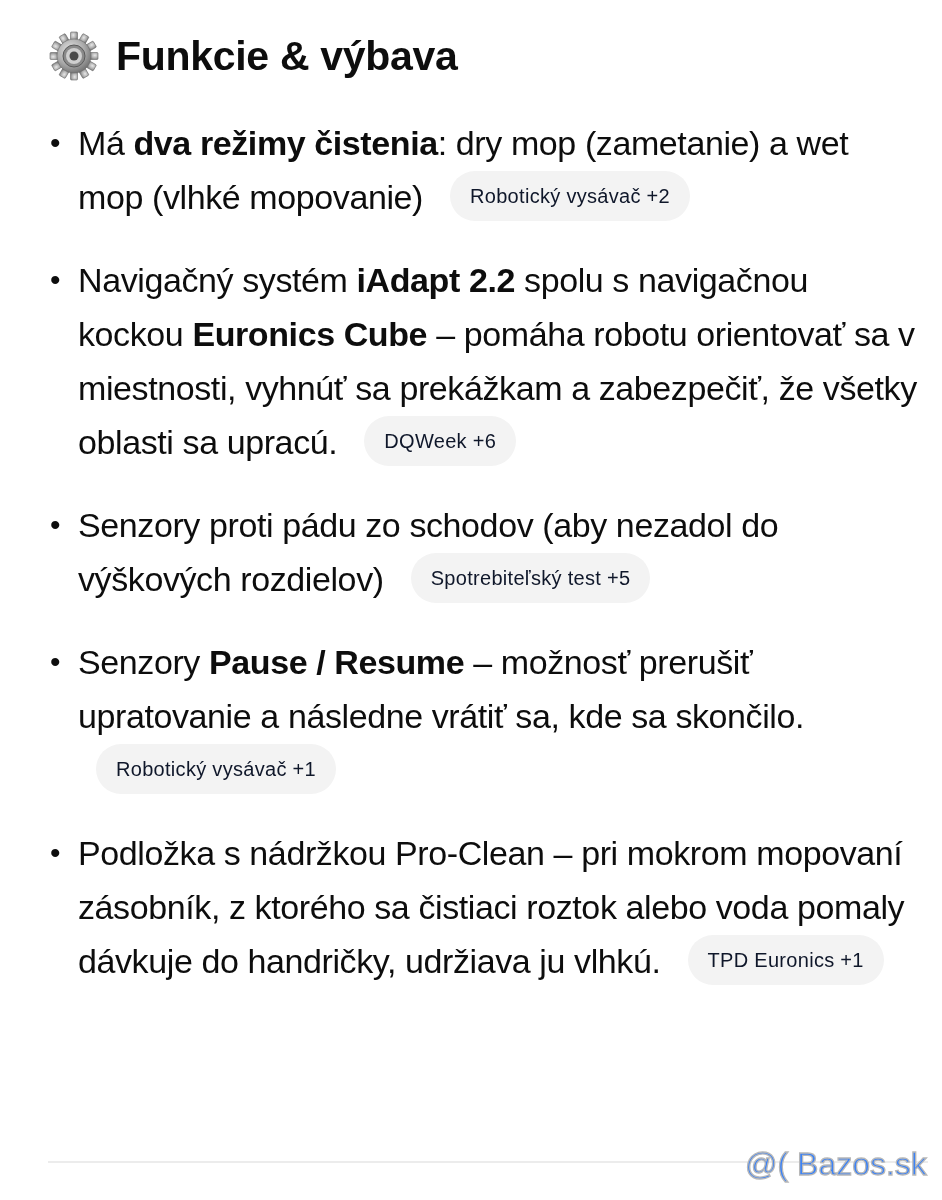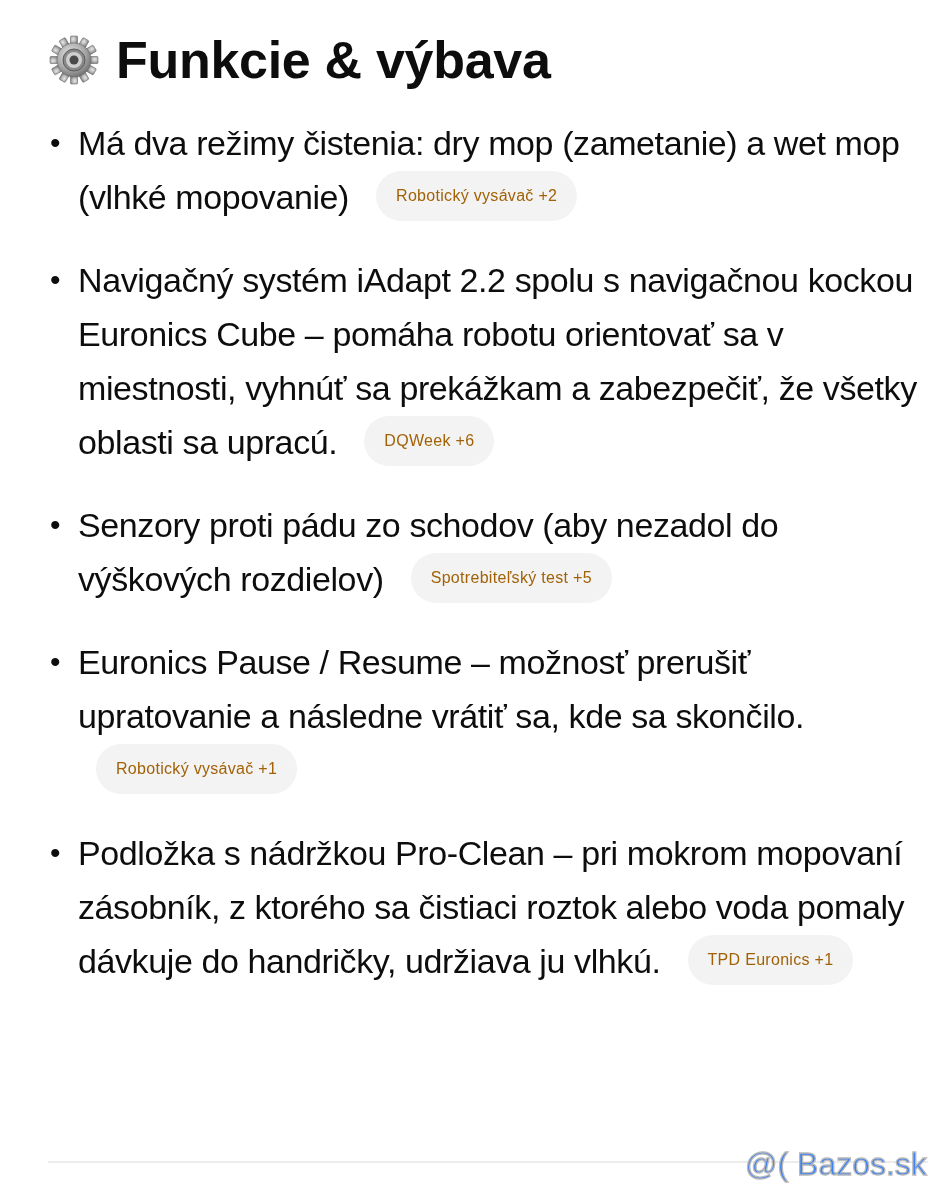--- a/index.html
+++ b/index.html
@@ -1,25 +1,25 @@
 <!DOCTYPE html>
 <html><head>
 <meta charset="utf-8">
 <style>
   * { box-sizing: border-box; margin: 0; padding: 0; }
   html, body { width: 942px; height: 1200px; background: #ffffff; overflow: hidden; }
   body { font-family: "Liberation Sans", "DejaVu Sans", sans-serif; color: #0d0d0d; position: relative; }
   .header { position: absolute; left: 48px; top: 30px; display: flex; align-items: center; }
   .gear { width: 52px; height: 52px; margin-right: 16px; }
-  .title { font-size: 52px; font-weight: 700; letter-spacing: -0.3px; }
+  .title { font-size: 41px; font-weight: 700; letter-spacing: -0.3px; }
   ul.features { position: absolute; left: 48px; top: 116px; width: 870px; list-style: none; }
   ul.features li { position: relative; padding-left: 30px; font-size: 34px; line-height: 54px; letter-spacing: -0.4px; margin-bottom: 28px; }
   ul.features li .bullet { position: absolute; left: 2px; top: 0; font-size: 30px; }
-  b { font-weight: 400; }
-  .chip { display: inline-block; vertical-align: middle; margin-left: 18px; padding: 0 20px; height: 50px; line-height: 50px; border-radius: 25px; background: #f3f3f3; color: #a16207; font-size: 16px; letter-spacing: 0.3px; position: relative; top: -4px; }
+  b { font-weight: 700; }
+  .chip { display: inline-block; vertical-align: middle; margin-left: 18px; padding: 0 20px; height: 50px; line-height: 50px; border-radius: 25px; background: #f3f3f3; color: #0f172a; font-size: 20px; letter-spacing: 0.3px; position: relative; top: -4px; }
   .divider { position: absolute; left: 48px; top: 1161px; width: 880px; height: 2px; background: #ececec; }
   .watermark { position: absolute; left: 745px; top: 1146px; font-size: 32px; font-weight: 400; color: #3b82f6; -webkit-text-stroke: 1.3px #b8b8b8; letter-spacing: 0px; }
 </style>
 </head>
 <body>
 
 <div class="header">
   <svg class="gear" viewBox="0 0 52 52">
     <defs>
       <radialGradient id="gg" cx="40%" cy="35%" r="70%">
@@ -63,21 +63,21 @@
     <span>Navigačný systém </span><b>iAdapt 2.2</b><span> spolu s navigačnou kockou </span><b>Euronics Cube</b><span> – pomáha robotu orientovať sa v miestnosti, vyhnúť sa prekážkam a zabezpečiť, že všetky oblasti sa upracú.</span>
     <span class="chip">DQWeek +6</span>
   </li>
   <li>
     <span class="bullet">•</span>
     <span>Senzory proti pádu zo schodov (aby nezadol do výškových rozdielov)</span>
     <span class="chip">Spotrebiteľský test +5</span>
   </li>
   <li>
     <span class="bullet">•</span>
-    <span>Euronics </span><b>Pause / Resume</b><span> – možnosť prerušiť upratovanie a následne vrátiť sa, kde sa skončilo.</span>
+    <span>Senzory </span><b>Pause / Resume</b><span> – možnosť prerušiť upratovanie a následne vrátiť sa, kde sa skončilo.</span>
     <span class="chip">Robotický vysávač +1</span>
   </li>
   <li>
     <span class="bullet">•</span>
     <span>Podložka s nádržkou Pro-Clean – pri mokrom mopovaní zásobník, z ktorého sa čistiaci roztok alebo voda pomaly dávkuje do handričky, udržiava ju vlhkú.</span>
     <span class="chip">TPD Euronics +1</span>
   </li>
 </ul>
 
 <div class="divider"></div>

